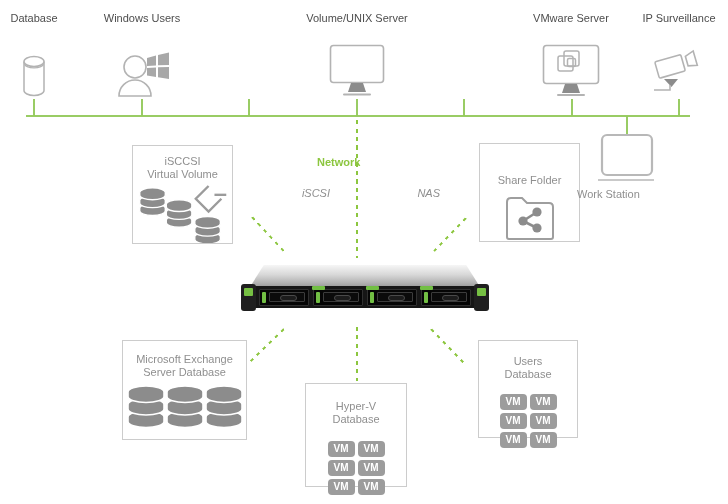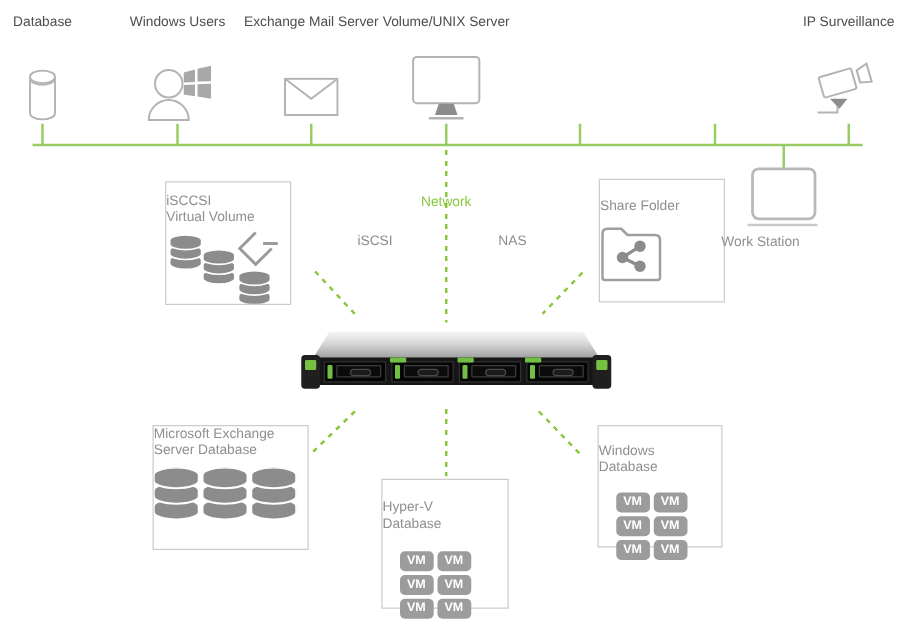--- a/index.html
+++ b/index.html
@@ -23,25 +23,25 @@
   .node-label{font-size:11px;color:var(--label-dark);white-space:nowrap;text-align:center;}
   
   .bus{position:absolute;left:26px;top:115px;width:664px;height:2px;background:var(--line-green);}
   .tick{position:absolute;top:99px;width:2px;height:17px;background:var(--line-green);}
   .drop{position:absolute;width:2px;background:var(--line-green);}
   .dash-v{position:absolute;width:2px;
     background:repeating-linear-gradient(180deg,var(--green) 0 4px,transparent 4px 8.5px);}
   .dash-d{position:absolute;height:2px;transform-origin:0 50%;
     background:repeating-linear-gradient(90deg,var(--green) 0 4px,transparent 4px 8.5px);}
   
-  .mid-label{position:absolute;font-size:11px;color:var(--label-gray);text-align:center;width:60px;}
-  .net-label{position:absolute;font-size:11px;color:var(--green);text-align:center;width:80px;}
+  .mid-label{position:absolute;font-size:11px;color:var(--label-gray);text-align:right;width:60px;font-style:italic;}
+  .net-label{position:absolute;font-size:11px;color:var(--green);text-align:left;width:80px;font-weight:bold;}
   
   .dbox{position:absolute;background:#fff;border:1px solid var(--box-border);
-        display:flex;flex-direction:column;align-items:flex-start;box-sizing:border-box;}
+        display:flex;flex-direction:column;align-items:center;box-sizing:border-box;}
   .dbox-title{font-size:11px;line-height:13px;color:var(--label-gray);text-align:center;white-space:nowrap;}
   
   .vm-grid{display:flex;flex-wrap:wrap;justify-content:center;width:84px;}
   .vm-badge{display:inline-block;width:27px;height:16px;line-height:16px;margin:1.5px;
     background:#9c9c9c;color:#fff;border-radius:4px;font-size:10px;font-weight:bold;text-align:center;}
   
   .ws-line{position:absolute;left:598px;top:179px;width:56px;height:2px;background:#c9c9c9;}
   .ws-label{position:absolute;left:577px;top:188px;width:100px;text-align:left;
             font-size:11px;color:var(--label-gray);}
   
@@ -98,38 +98,42 @@
     <svg width="54" height="48" viewBox="0 0 54 48">
       <polygon points="32,8 41,5.5 41,15.5 32,16" fill="#a8a8a8"></polygon>
       <polygon points="43,5 54,2.5 54,15 43,15.2" fill="#a8a8a8"></polygon>
       <polygon points="32,18 41,17.5 41,27 32,25.5" fill="#a8a8a8"></polygon>
       <polygon points="43,17.3 54,17 54,29 43,27.2" fill="#a8a8a8"></polygon>
       <circle cx="20" cy="17" r="11" fill="#ffffff" stroke="#b3b3b3" stroke-width="1.6"></circle>
       <path d="M4 46 a16 16 0 0 1 32 0 z" fill="#ffffff" stroke="#b3b3b3" stroke-width="1.6"></path>
     </svg>
   </div>
 
-  <div class="node" style="left:194px">
-    <div class="node-label">Exchange Mail Server</div>
-    <svg width="44" height="32" viewBox="0 0 44 32" style="margin-bottom:4px">
-      <rect x="1" y="1" width="42" height="29" fill="none" stroke="#b3b3b3" stroke-width="1.6"></rect>
-      <polyline points="1,1 22,17 43,1" fill="none" stroke="#b3b3b3" stroke-width="1.6"></polyline>
-    </svg>
-  </div>
 
   <div class="node" style="left:302px">
     <div class="node-label">Volume/UNIX Server</div>
     <svg width="56" height="54" viewBox="0 0 56 54">
       <rect x="1.5" y="1.5" width="53" height="37" rx="3" fill="none" stroke="#b3b3b3" stroke-width="1.6"></rect>
       <polygon points="22,39 34,39 37,48 19,48" fill="#8c8c8c"></polygon>
       <rect x="14" y="49.5" width="28" height="2" rx="1" fill="#b3b3b3"></rect>
     </svg>
   </div>
 
 
+  <div class="node" style="left:516px">
+    <div class="node-label">VMware Server</div>
+    <svg width="58" height="54" viewBox="0 0 58 54">
+      <rect x="1.5" y="1.5" width="55" height="38" rx="3" fill="none" stroke="#b3b3b3" stroke-width="1.6"></rect>
+      <rect x="16" y="12" width="15" height="15" rx="2" fill="none" stroke="#b3b3b3" stroke-width="1.5"></rect>
+      <rect x="22" y="7" width="15" height="15" rx="2" fill="none" stroke="#b3b3b3" stroke-width="1.5"></rect>
+      <rect x="25.5" y="14.5" width="8" height="8" rx="1.5" fill="none" stroke="#b3b3b3" stroke-width="1.5"></rect>
+      <polygon points="23,40 35,40 38,49 20,49" fill="#8c8c8c"></polygon>
+      <rect x="15" y="50" width="28" height="2" rx="1" fill="#b3b3b3"></rect>
+    </svg>
+  </div>
 
   <div class="node" style="left:624px">
     <div class="node-label">IP Surveillance</div>
     <svg width="56" height="52" viewBox="0 0 56 52">
       <g transform="rotate(-16 22 18)">
         <rect x="5" y="11" width="27" height="17" rx="1.5" fill="none" stroke="#b3b3b3" stroke-width="1.6"></rect>
         <polygon points="36,14 45,11 45,26 36,24" fill="none" stroke="#b3b3b3" stroke-width="1.6"></polygon>
       </g>
       <path d="M13 33 h14 l-6.5 8 z" fill="#8c8c8c"></path>
       <path d="M19 39 v5 H3" fill="none" stroke="#b3b3b3" stroke-width="1.6"></path>
@@ -160,21 +164,21 @@
           <path transform="translate(0,8)" d="M0 4.5 a13 4.5 0 0 1 26 0 v3 a13 4.5 0 0 1-26 0 z"></path>
           <path d="M0 4.5 a13 4.5 0 0 1 26 0 v3 a13 4.5 0 0 1-26 0 z"></path>
         </g>
       </g>
       <path d="M72 2 L59 15 L72 28 L85 15" fill="none" stroke="#9b9b9b" stroke-width="2.4"></path>
       <line x1="78" y1="11" x2="90" y2="11" stroke="#9b9b9b" stroke-width="2.4"></line>
     </svg>
   </div>
 
   <div class="dbox" style="left:479px;top:143px;width:101px;height:99px">
-    <div class="dbox-title" style="margin-top:15px">Share Folder</div>
+    <div class="dbox-title" style="margin-top:30px">Share Folder</div>
     <svg width="50" height="46" viewBox="0 0 50 46" style="margin-top:8px">
       <path d="M2 42 V7 q0-4 4-4 h11 l5 5 h22 q4 0 4 4 v30 q0 2-2 2 H4 q-2 0-2-2 z" fill="none" stroke="#9e9e9e" stroke-width="2"></path>
       <line x1="18" y1="26" x2="32" y2="17" stroke="#8c8c8c" stroke-width="2.6"></line>
       <line x1="18" y1="26" x2="32" y2="33" stroke="#8c8c8c" stroke-width="2.6"></line>
       <circle cx="18" cy="26" r="4.6" fill="#8c8c8c"></circle>
       <circle cx="32" cy="17" r="4.6" fill="#8c8c8c"></circle>
       <circle cx="32" cy="33" r="4.6" fill="#8c8c8c"></circle>
     </svg>
   </div>
 
@@ -219,21 +223,21 @@
     </div>
     <div class="nas-ear" style="left:-1px">
         <div class="sq"></div>
       </div>
     <div class="nas-ear" style="right:-1px">
         <div class="sq"></div>
       </div>
   </div>
 
   <div class="dbox" style="left:122px;top:340px;width:125px;height:100px">
-    <div class="dbox-title" style="">Microsoft Exchange</div>
+    <div class="dbox-title" style="margin-top:12px">Microsoft Exchange</div>
     <div class="dbox-title">Server Database</div>
     <svg width="114" height="44" viewBox="0 0 114 44" style="margin-top:7px">
       <g fill="#8c8c8c" stroke="#ffffff" stroke-width="1.6">
         <g>
           <path transform="translate(0,25)" d="M0 6 a18 6 0 0 1 36 0 v4.5 a18 6 0 0 1-36 0 z"></path>
           <path transform="translate(0,12.5)" d="M0 6 a18 6 0 0 1 36 0 v4.5 a18 6 0 0 1-36 0 z"></path>
           <path d="M0 6 a18 6 0 0 1 36 0 v4.5 a18 6 0 0 1-36 0 z"></path>
         </g>
         <g transform="translate(39,0)">
           <path transform="translate(0,25)" d="M0 6 a18 6 0 0 1 36 0 v4.5 a18 6 0 0 1-36 0 z"></path>
@@ -256,21 +260,21 @@
       <span class="vm-badge">VM</span>
       <span class="vm-badge">VM</span>
       <span class="vm-badge">VM</span>
       <span class="vm-badge">VM</span>
       <span class="vm-badge">VM</span>
       <span class="vm-badge">VM</span>
     </div>
   </div>
 
   <div class="dbox" style="left:478px;top:340px;width:100px;height:98px">
-    <div class="dbox-title" style="margin-top:14px">Windows</div>
+    <div class="dbox-title" style="margin-top:14px">Users</div>
     <div class="dbox-title">Database</div>
     <div class="vm-grid" style="margin-top:11px">
       <span class="vm-badge">VM</span>
       <span class="vm-badge">VM</span>
       <span class="vm-badge">VM</span>
       <span class="vm-badge">VM</span>
       <span class="vm-badge">VM</span>
       <span class="vm-badge">VM</span>
     </div>
   </div>

